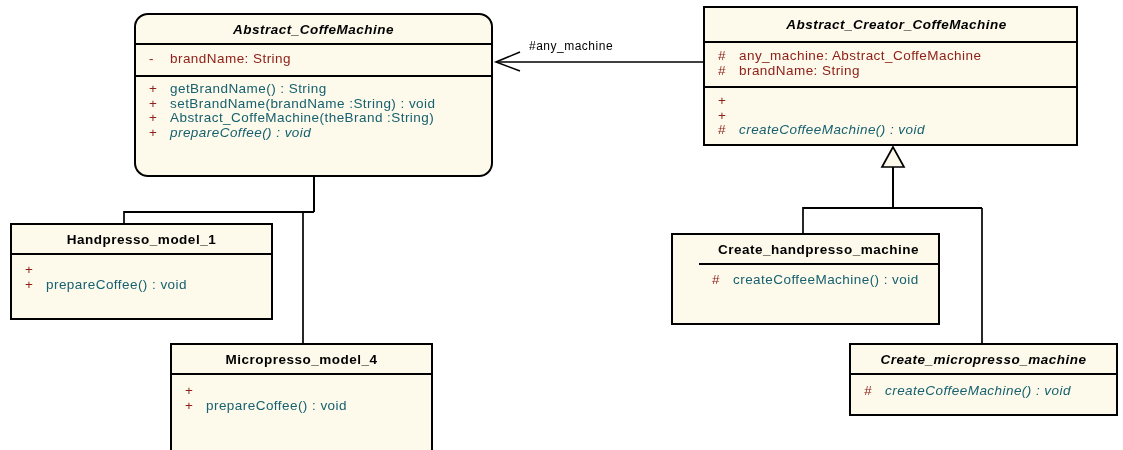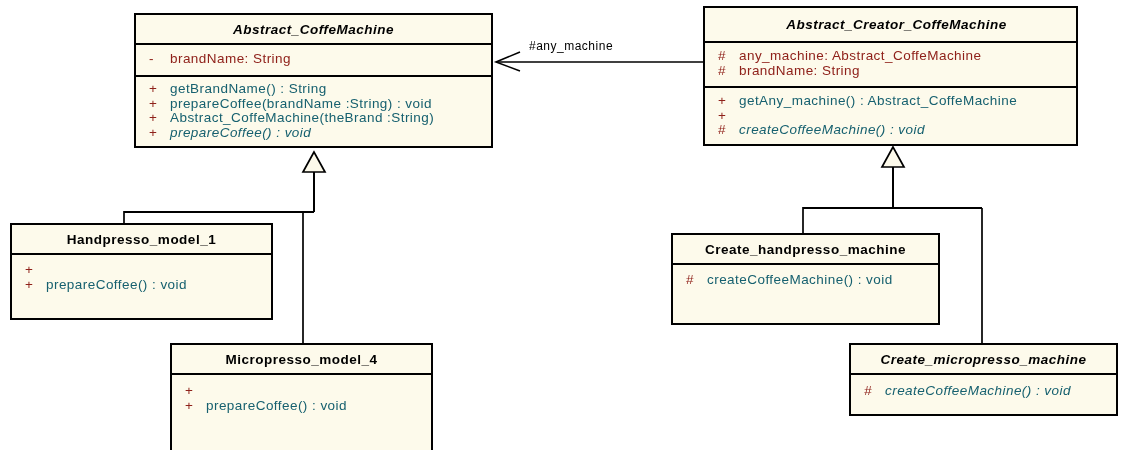--- a/index.html
+++ b/index.html
@@ -60,36 +60,36 @@
       <path d="M893,167 L893,208" fill="none" stroke="#000000" stroke-width="2"></path>
       <path d="M803,208 L982,208" fill="none" stroke="#000000" stroke-width="2"></path>
       <path d="M803,207 L803,234" fill="none" stroke="#000000" stroke-width="1.7"></path>
       <path d="M982,208 L982,344" fill="none" stroke="#000000" stroke-width="1.7"></path>
       <polygon points="893,147 882,167 904,167" fill="#FDFAEB" stroke="#000000" stroke-width="1.7"></polygon>
     </g>
   </svg>
 
   <div class="assoc-label">#any_machine</div>
 
-  <div class="uml-class abstract" style="left:134px; top:13px; width:359px; height:135px;">
+  <div class="uml-class abstract" style="left:134px; top:13px; width:359px; height:164px;border-radius:14px;">
     <div class="title" style="height:30px;">Abstract_CoffeMachine</div>
     <div class="compartment attrs" style="height:32px; padding-top:7px;">
       <div class="member attr">
         <span class="vis">-</span>
         <span class="txt">brandName: String</span>
       </div>
     </div>
     <div class="compartment" style="padding-top:5px;">
       <div class="member meth">
         <span class="vis">+</span>
         <span class="txt">getBrandName() : String</span>
       </div>
       <div class="member meth">
         <span class="vis">+</span>
-        <span class="txt">prepareCoffee(brandName :String) : void</span>
+        <span class="txt">setBrandName(brandName :String) : void</span>
       </div>
       <div class="member meth">
         <span class="vis">+</span>
         <span class="txt">Abstract_CoffeMachine(theBrand :String)</span>
       </div>
       <div class="member meth it">
         <span class="vis">+</span>
         <span class="txt">prepareCoffee() : void</span>
       </div>
     </div>
@@ -103,21 +103,20 @@
         <span class="txt">any_machine: Abstract_CoffeMachine</span>
       </div>
       <div class="member attr">
         <span class="vis">#</span>
         <span class="txt">brandName: String</span>
       </div>
     </div>
     <div class="compartment" style="padding-top:6px;">
       <div class="member meth">
         <span class="vis">+</span>
-        <span class="txt">getAny_machine() : Abstract_CoffeMachine</span>
       </div>
       <div class="member meth">
         <span class="vis">+</span>
       </div>
       <div class="member meth it">
         <span class="vis">#</span>
         <span class="txt">createCoffeeMachine() : void</span>
       </div>
     </div>
   </div>
@@ -141,21 +140,21 @@
       <div class="member meth">
         <span class="vis">+</span>
       </div>
       <div class="member meth">
         <span class="vis">+</span>
         <span class="txt">prepareCoffee() : void</span>
       </div>
     </div>
   </div>
 
-  <div class="uml-class" style="left:671px; top:233px; width:269px; height:92px;">
+  <div class="uml-class" style="left:671px; top:233px; width:269px; height:92px;padding-left:26px;">
     <div class="title" style="height:30px;">Create_handpresso_machine</div>
     <div class="compartment" style="padding-top:8px;">
       <div class="member meth">
         <span class="vis">#</span>
         <span class="txt">createCoffeeMachine() : void</span>
       </div>
     </div>
   </div>
 
   <div class="uml-class" style="left:849px; top:343px; width:269px; height:73px;font-style:italic;">

